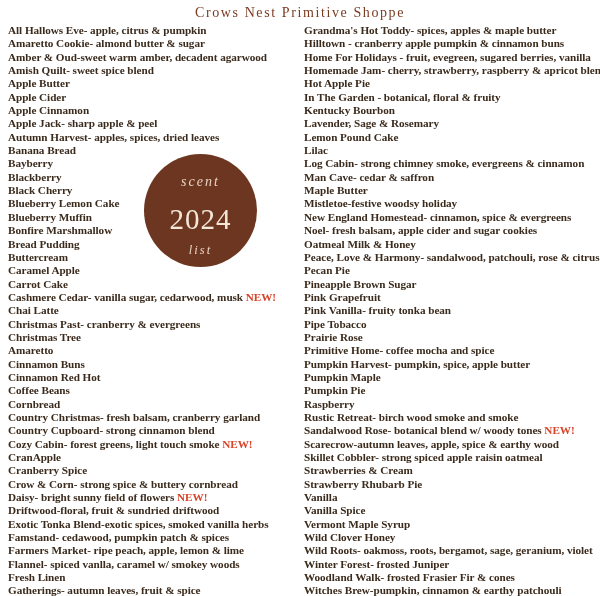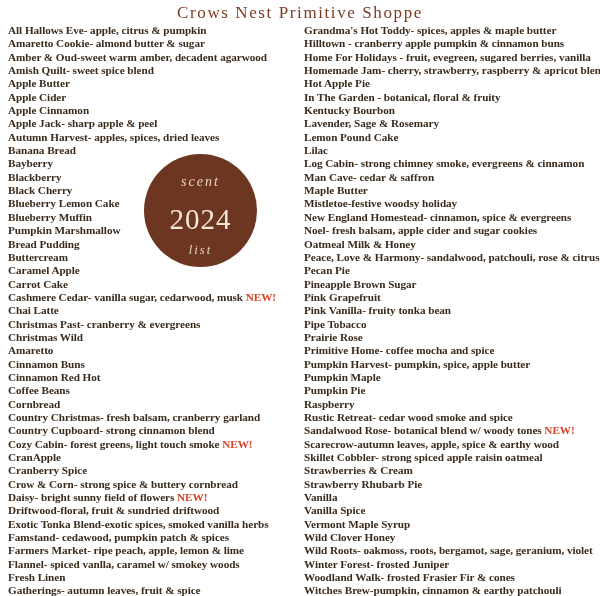--- a/index.html
+++ b/index.html
@@ -17,21 +17,21 @@
   }
   #page {
     width: 600px;
     height: 596px;
     position: relative;
     box-sizing: border-box;
   }
   .header {
     text-align: center;
     font-family: "Liberation Serif", serif;
-    font-size: 17px;
+    font-size: 14px;
     letter-spacing: 1.6px;
     color: #7a3b22;
     padding-top: 4px;
     height: 20px;
     line-height: 18px;
     white-space: nowrap;
   }
   .columns {
     display: flex;
     flex-direction: row;
@@ -131,29 +131,29 @@
           <li><span>Apple Cider</span></li>
           <li><span>Apple Cinnamon</span></li>
           <li><span>Apple Jack- sharp apple &amp; peel</span></li>
           <li><span>Autumn Harvest- apples, spices, dried leaves</span></li>
           <li><span>Banana Bread</span></li>
           <li style="max-width: 168.248px; overflow: hidden;"><span>Bayberry</span></li>
           <li style="max-width: 154.673px; overflow: hidden;"><span>Blackberry</span></li>
           <li style="max-width: 147.547px; overflow: hidden;"><span>Black Cherry</span></li>
           <li style="max-width: 144.359px; overflow: hidden;"><span>Blueberry Lemon Cake</span></li>
           <li style="max-width: 144.433px; overflow: hidden;"><span>Blueberry Muffin</span></li>
-          <li style="max-width: 147.784px; overflow: hidden;"><span>Pumpkin Marshmallow</span></li>
+          <li style="max-width: 147.784px; overflow: hidden;"><span>Bonfire Marshmallow</span></li>
           <li style="max-width: 155.13px; overflow: hidden;"><span>Bread Pudding</span></li>
           <li style="max-width: 169.167px; overflow: hidden;"><span>Buttercream</span></li>
           <li><span>Caramel Apple</span></li>
           <li><span>Carrot Cake</span></li>
           <li><span>Cashmere Cedar- vanilla sugar, cedarwood, musk</span><span class="new"> NEW!</span></li>
           <li><span>Chai Latte</span></li>
           <li><span>Christmas Past- cranberry &amp; evergreens</span></li>
-          <li><span>Christmas Wild</span></li>
+          <li><span>Christmas Tree</span></li>
           <li><span>Amaretto</span></li>
           <li><span>Cinnamon Buns</span></li>
           <li><span>Cinnamon Red Hot</span></li>
           <li><span>Coffee Beans</span></li>
           <li><span>Cornbread</span></li>
           <li><span>Country Christmas- fresh balsam, cranberry garland</span></li>
           <li><span>Country Cupboard- strong cinnamon blend</span></li>
           <li><span>Cozy Cabin- forest greens, light touch smoke</span><span class="new"> NEW!</span></li>
           <li><span>CranApple</span></li>
           <li><span>Cranberry Spice</span></li>
@@ -192,21 +192,21 @@
           <li><span>Pineapple Brown Sugar</span></li>
           <li><span>Pink Grapefruit</span></li>
           <li><span>Pink Vanilla- fruity tonka bean</span></li>
           <li><span>Pipe Tobacco</span></li>
           <li><span>Prairie Rose</span></li>
           <li><span>Primitive Home- coffee mocha and spice</span></li>
           <li><span>Pumpkin Harvest- pumpkin, spice, apple butter</span></li>
           <li><span>Pumpkin Maple</span></li>
           <li><span>Pumpkin Pie</span></li>
           <li><span>Raspberry</span></li>
-          <li><span>Rustic Retreat- cedar wood smoke and spice</span></li>
+          <li><span>Rustic Retreat- birch wood smoke and smoke</span></li>
           <li><span>Sandalwood Rose- botanical blend w/ woody tones</span><span class="new"> NEW!</span></li>
           <li><span>Scarecrow-autumn leaves, apple, spice &amp; earthy wood</span></li>
           <li><span>Skillet Cobbler- strong spiced apple raisin oatmeal</span></li>
           <li><span>Strawberries &amp; Cream</span></li>
           <li><span>Strawberry Rhubarb Pie</span></li>
           <li><span>Vanilla</span></li>
           <li><span>Vanilla Spice</span></li>
           <li><span>Vermont Maple Syrup</span></li>
           <li><span>Wild Clover Honey</span></li>
           <li><span>Wild Roots- oakmoss, roots, bergamot, sage, geranium, violet</span></li>

